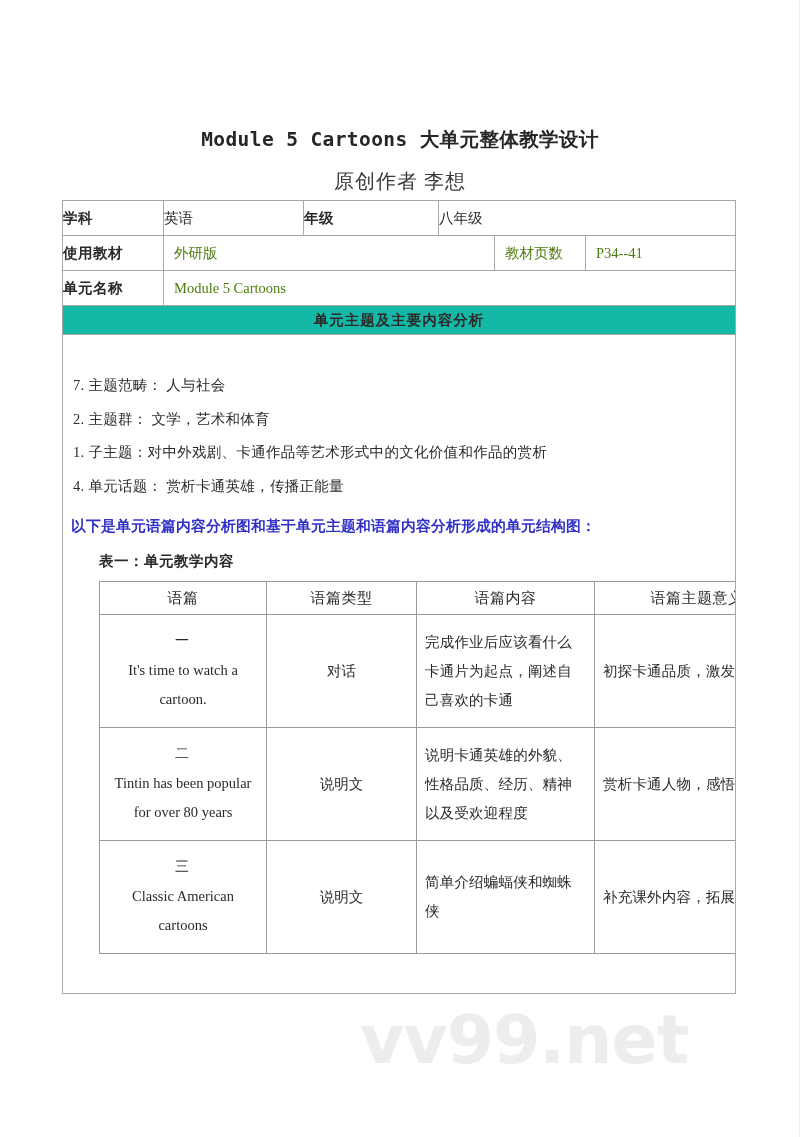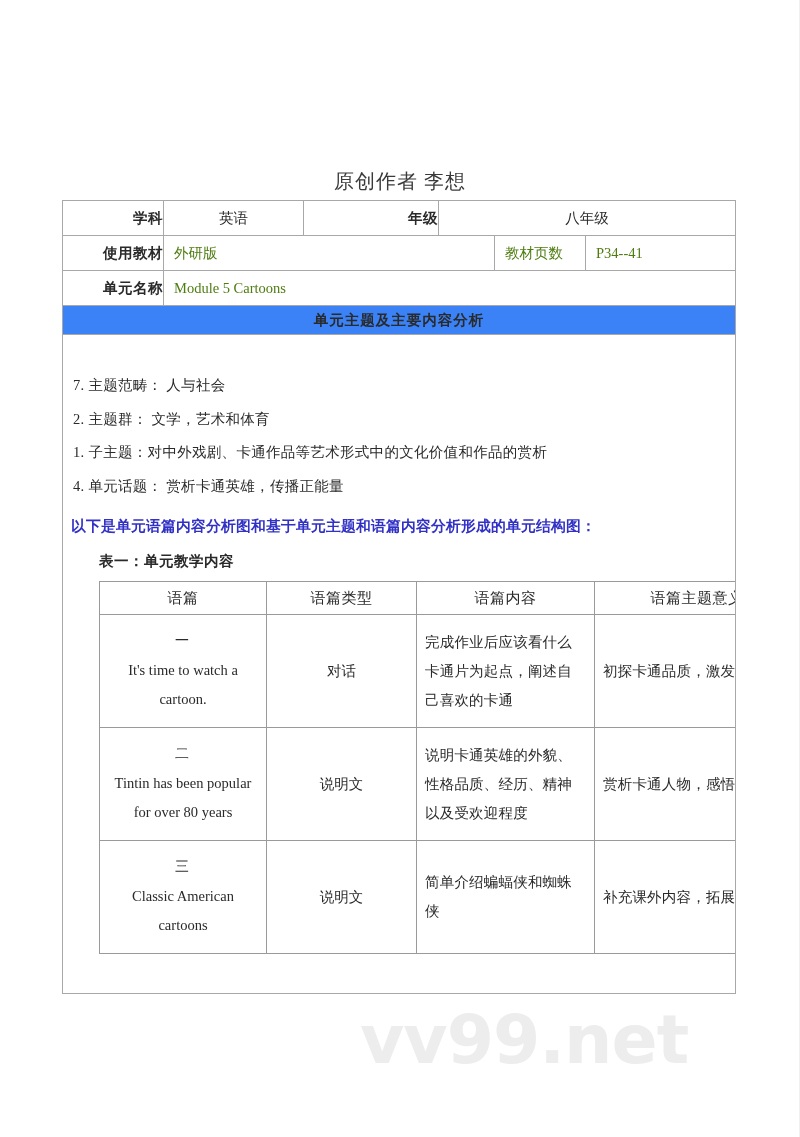--- a/index.html
+++ b/index.html
@@ -79,41 +79,40 @@
     border-collapse: collapse;
     table-layout: fixed;
   }
   .outer-table td {
     border: 1px solid #a8a8a8;
     padding: 0;
     vertical-align: middle;
     font-size: 14.5px;
   }
   .lbl {
-    text-align: right;
+    text-align: left;
     font-weight: bold;
     font-size: 14.5px;
     height: 34px;
     letter-spacing: 0.5px;
   }
   .val-c {
-    text-align: center;
     height: 34px;
     margin-top: 12px;
   }
   .val-l {
     text-align: left;
     padding-left: 10px !important;
     height: 34px;
     color: #4d7c0f;
   }
 
   
   .band-cell {
-    background: #3b82f6;
+    background: #14b8a6;
     text-align: center;
     font-weight: bold;
     font-size: 14.5px;
     height: 28px;
     letter-spacing: 1px;
   }
 
   
   .body-cell {
     padding: 10px 0 6px 0 !important;
@@ -216,20 +215,21 @@
   }
   .row-1 td { height: 96px; }
   .row-2 td { height: 96px; }
   .row-3 td { height: 96px; }
 </style>
 </head>
 <body>
 
 <div class="page-sheet">
 
+  <div class="doc-title">Module 5 Cartoons 大单元整体教学设计</div>
 
   <div class="doc-subtitle">原创作者 李想</div>
 
   <table class="outer-table">
     <colgroup>
       <col style="width:101px">
       <col style="width:140px">
       <col style="width:135px">
       <col style="width:56px">
       <col style="width:91px">

